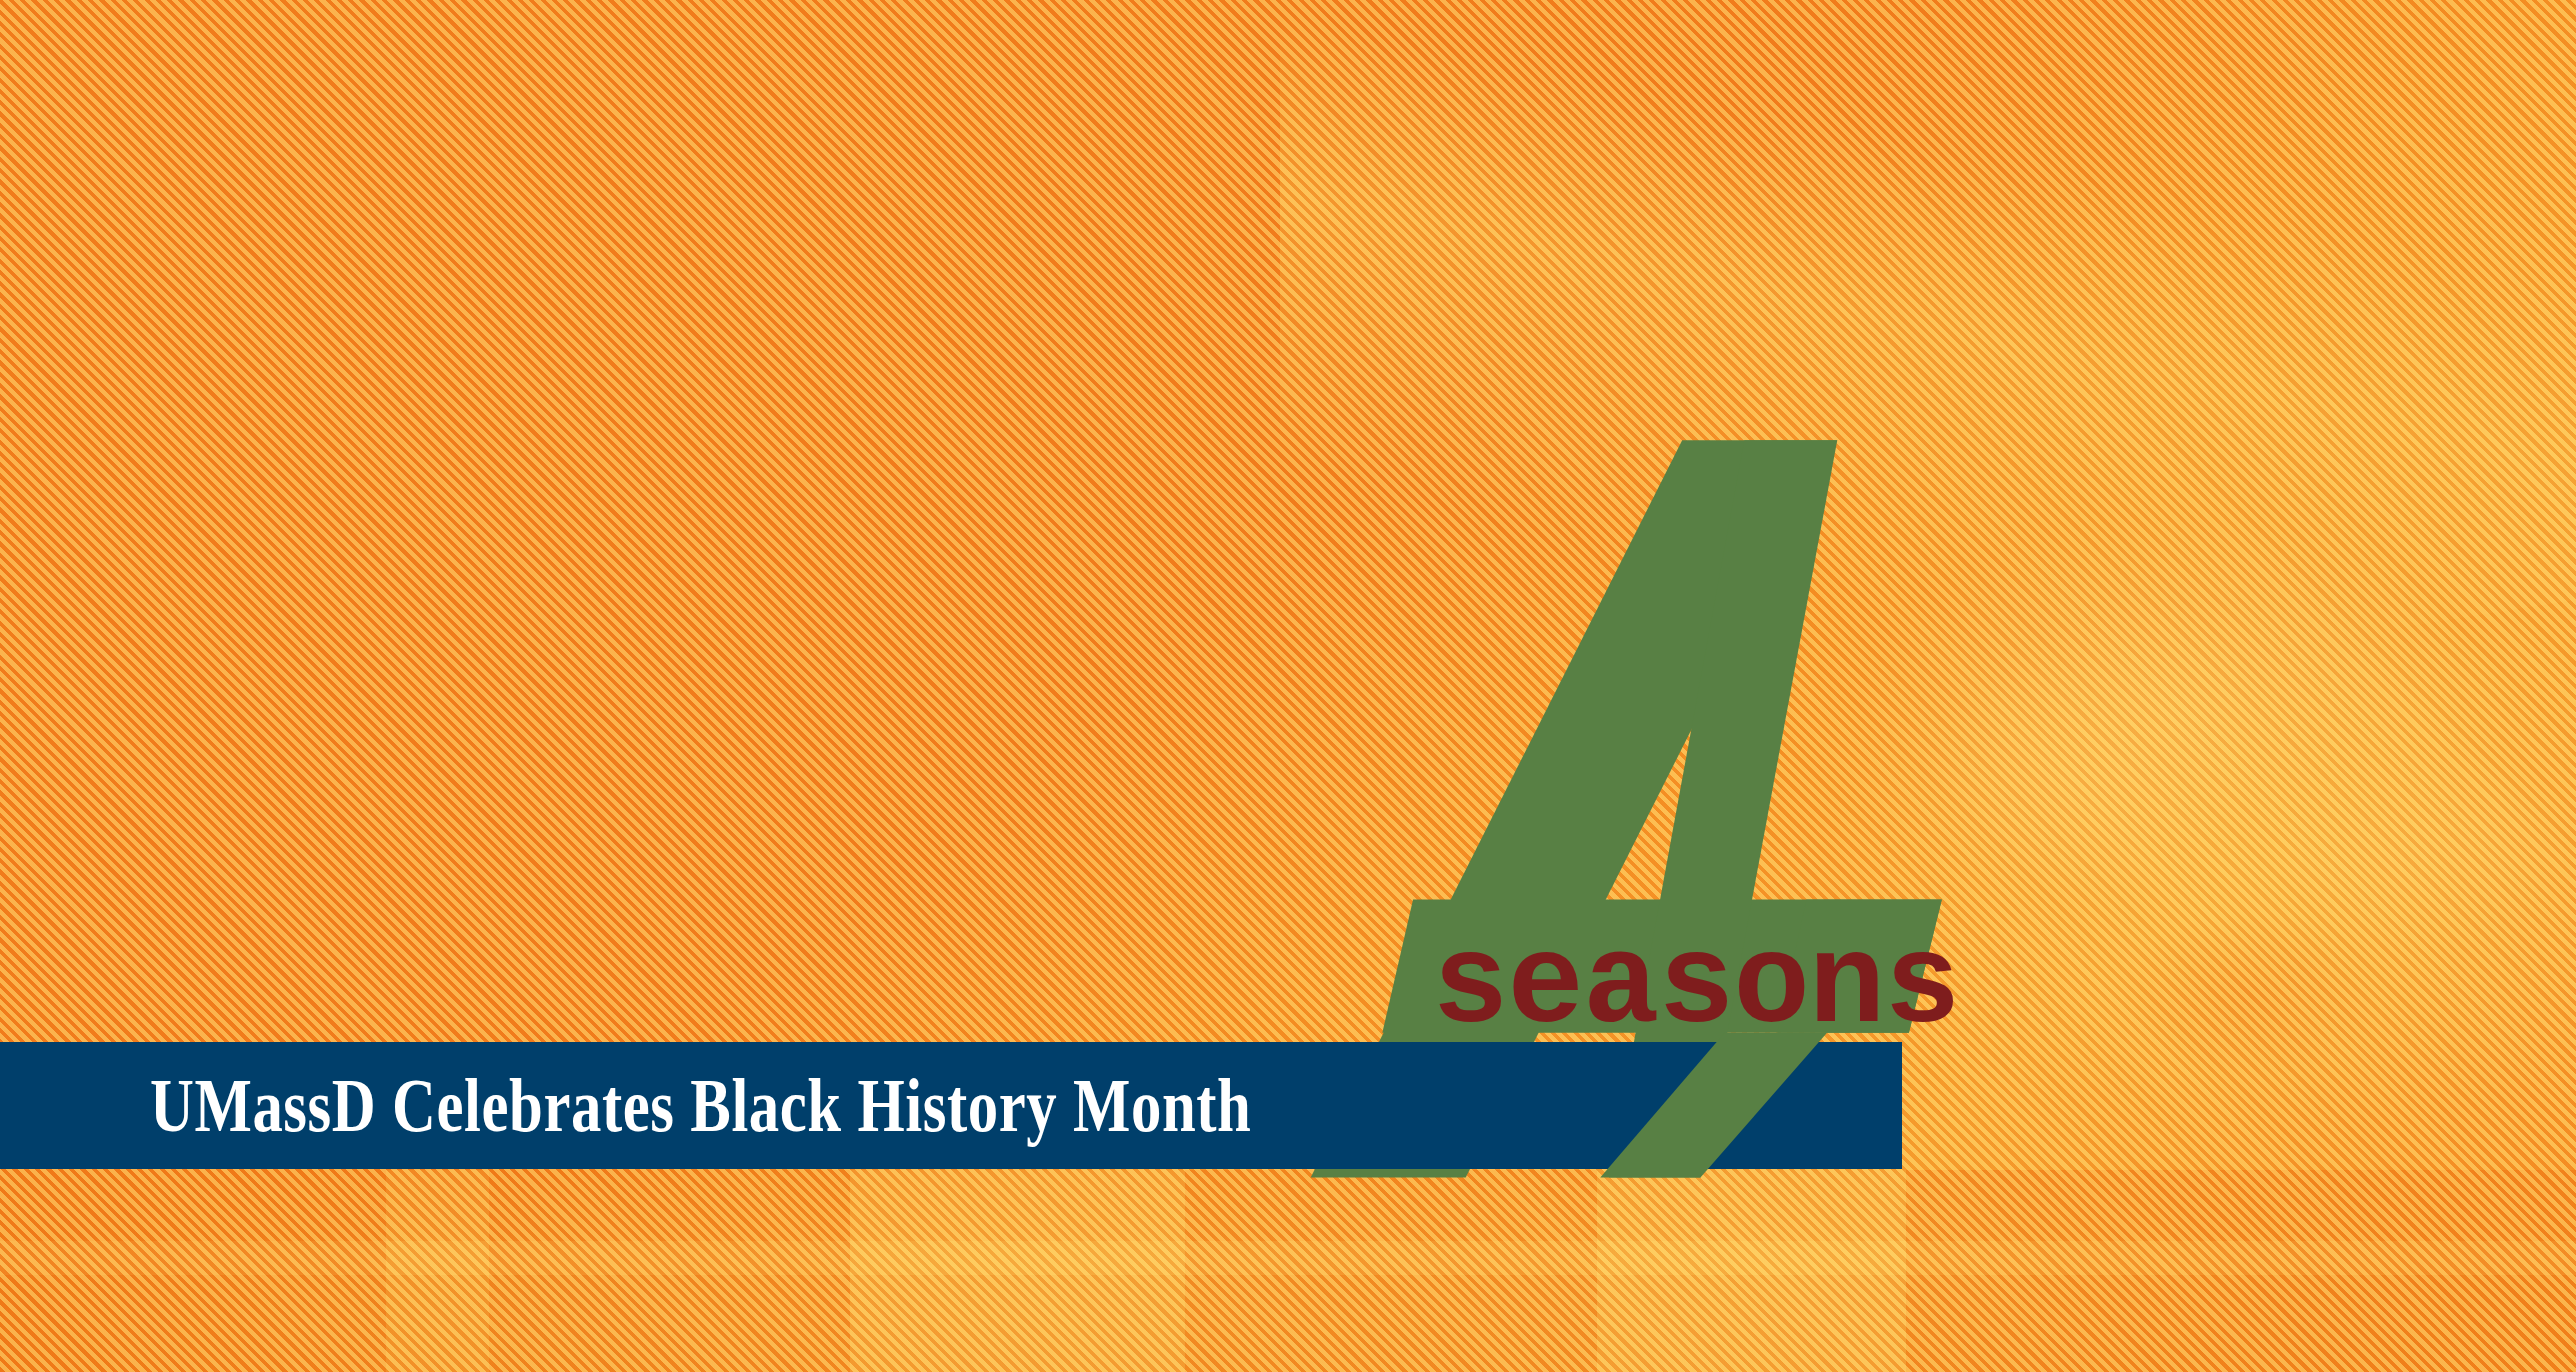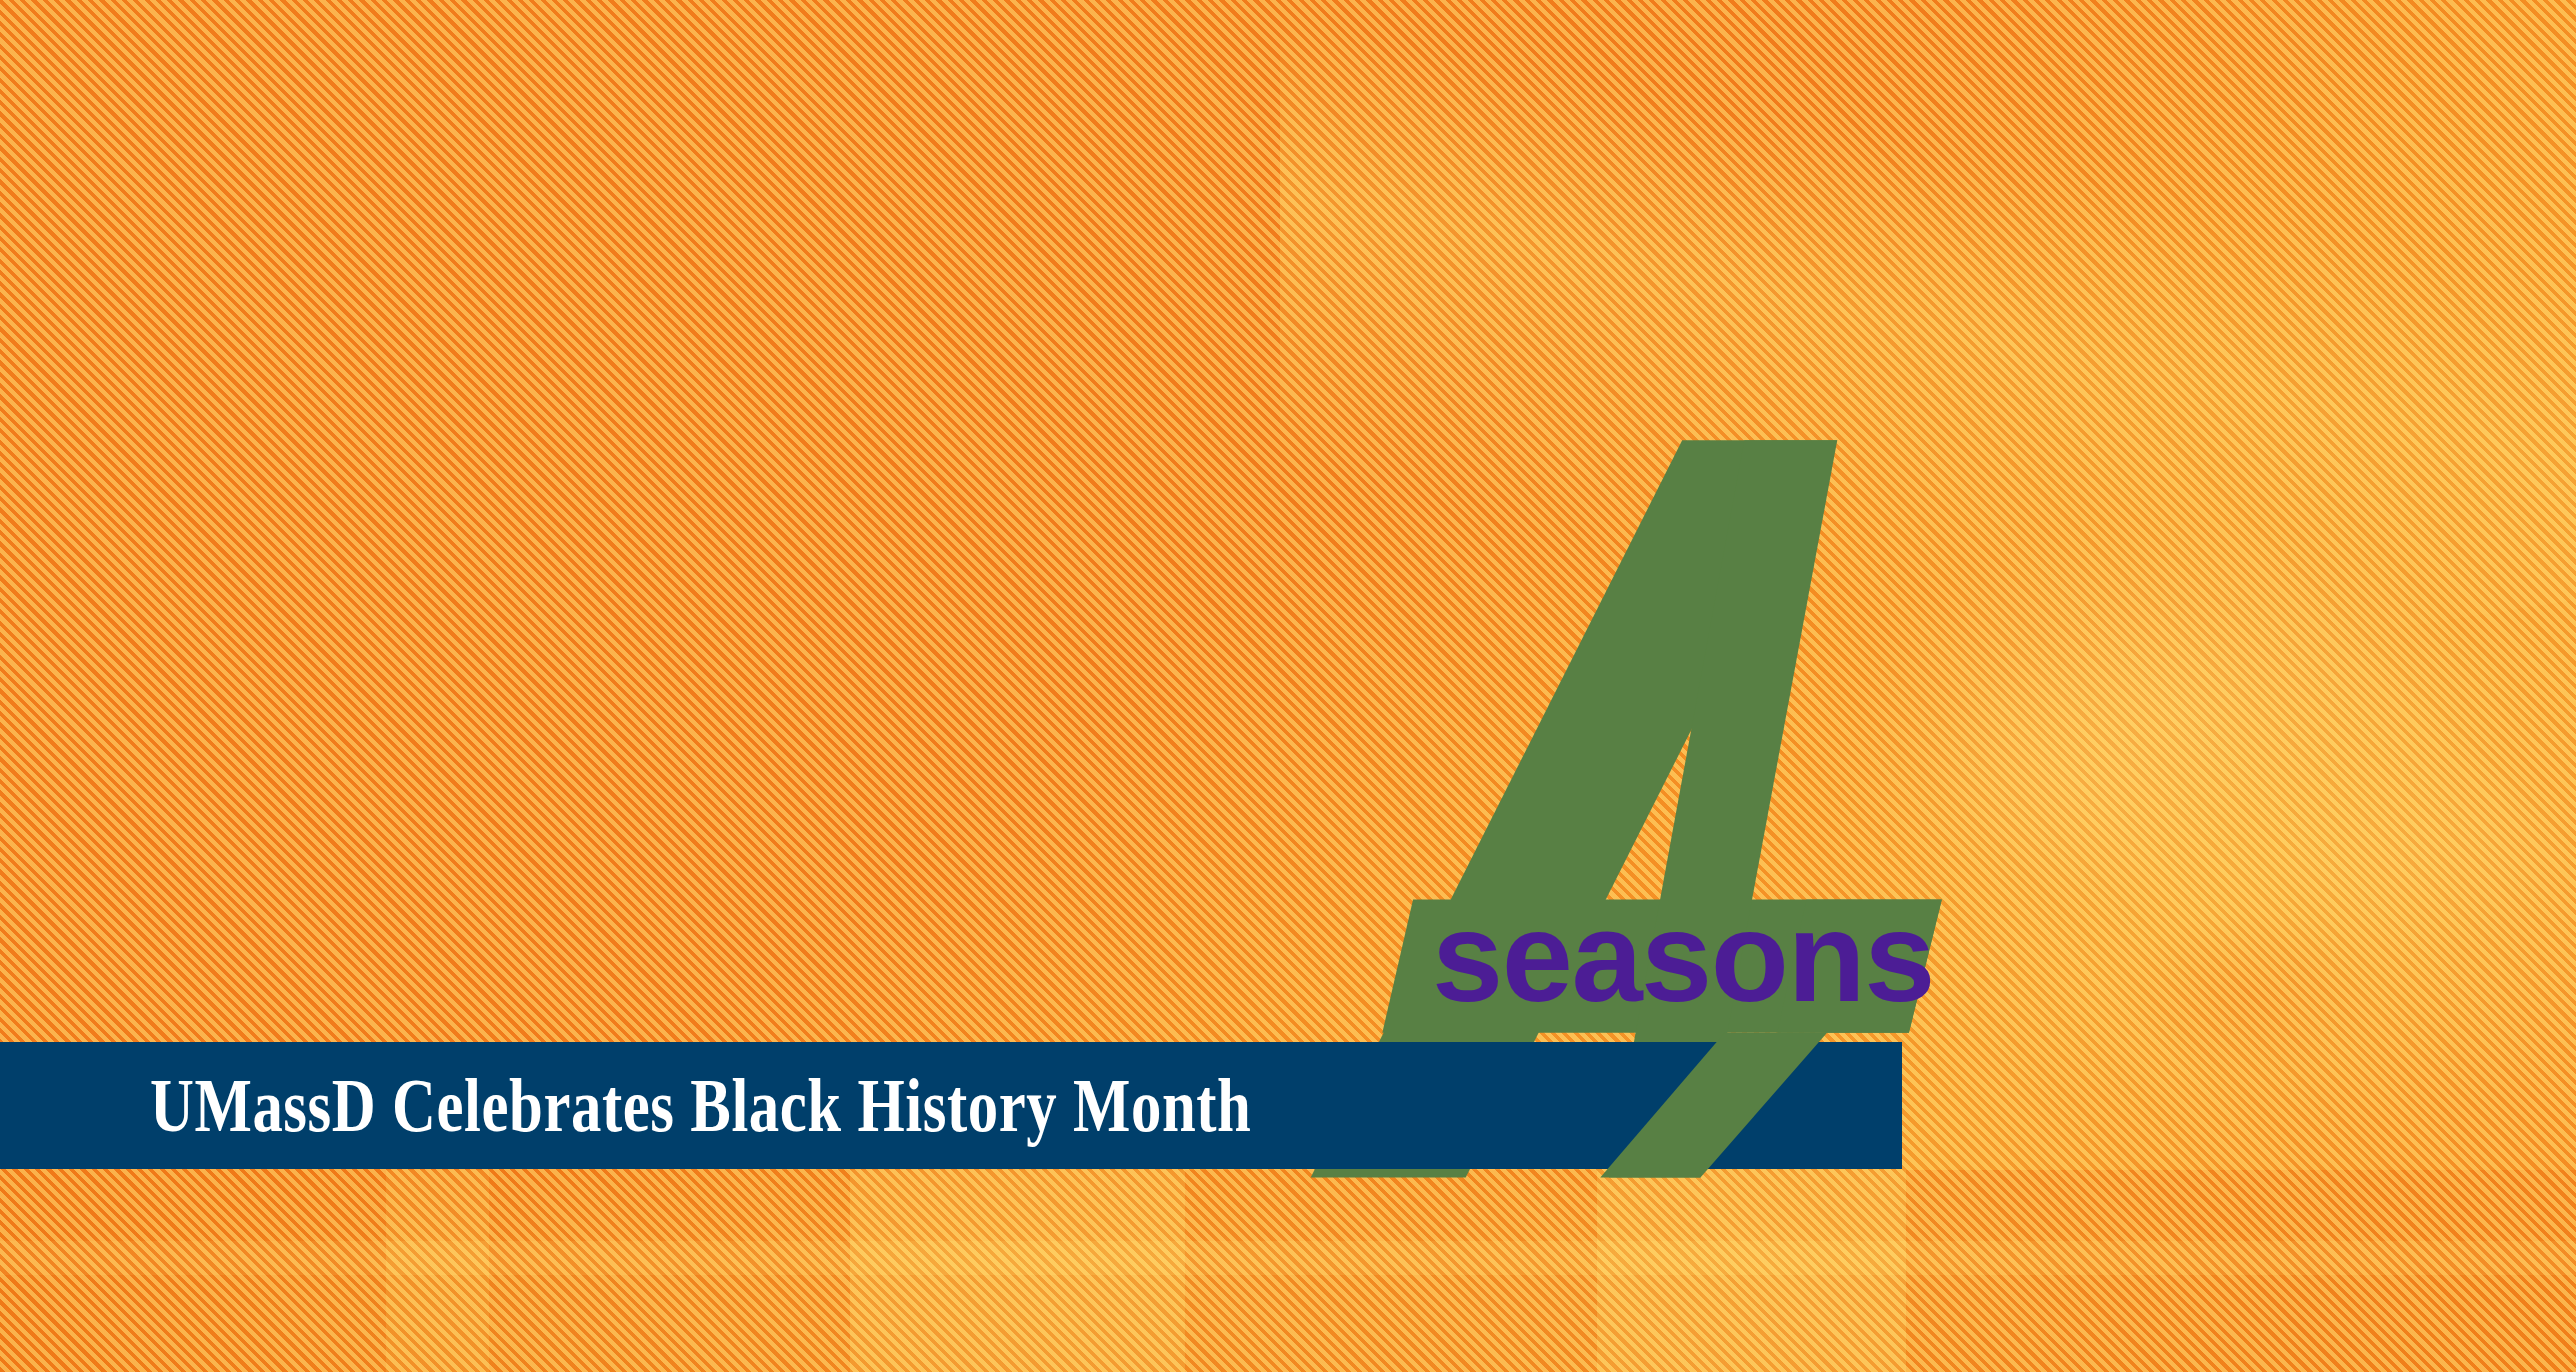--- a/index.html
+++ b/index.html
@@ -121,27 +121,27 @@
   .four{
     position:absolute;
     left:0; top:0; width:2576px; height:1372px;
     z-index:30;
   }
   .four svg{display:block;width:2576px;height:1372px;}
 
   .seasons{
     position:absolute;
     left:1432px;
-    top:893px;
-    font-family:Liberation Sans, sans-serif;
+    top:923px;
+    font-family:Liberation Mono, monospace;
     font-weight:700;
     font-size:128px;
     line-height:1;
     letter-spacing:-1.5px;
-    color:#4c1d95;
+    color:#7f1d1d;
     white-space:nowrap;
     z-index:55;
   }
 
   
   .banner{
     position:absolute;
     left:0;
     top:1042px;
     width:1902px;

